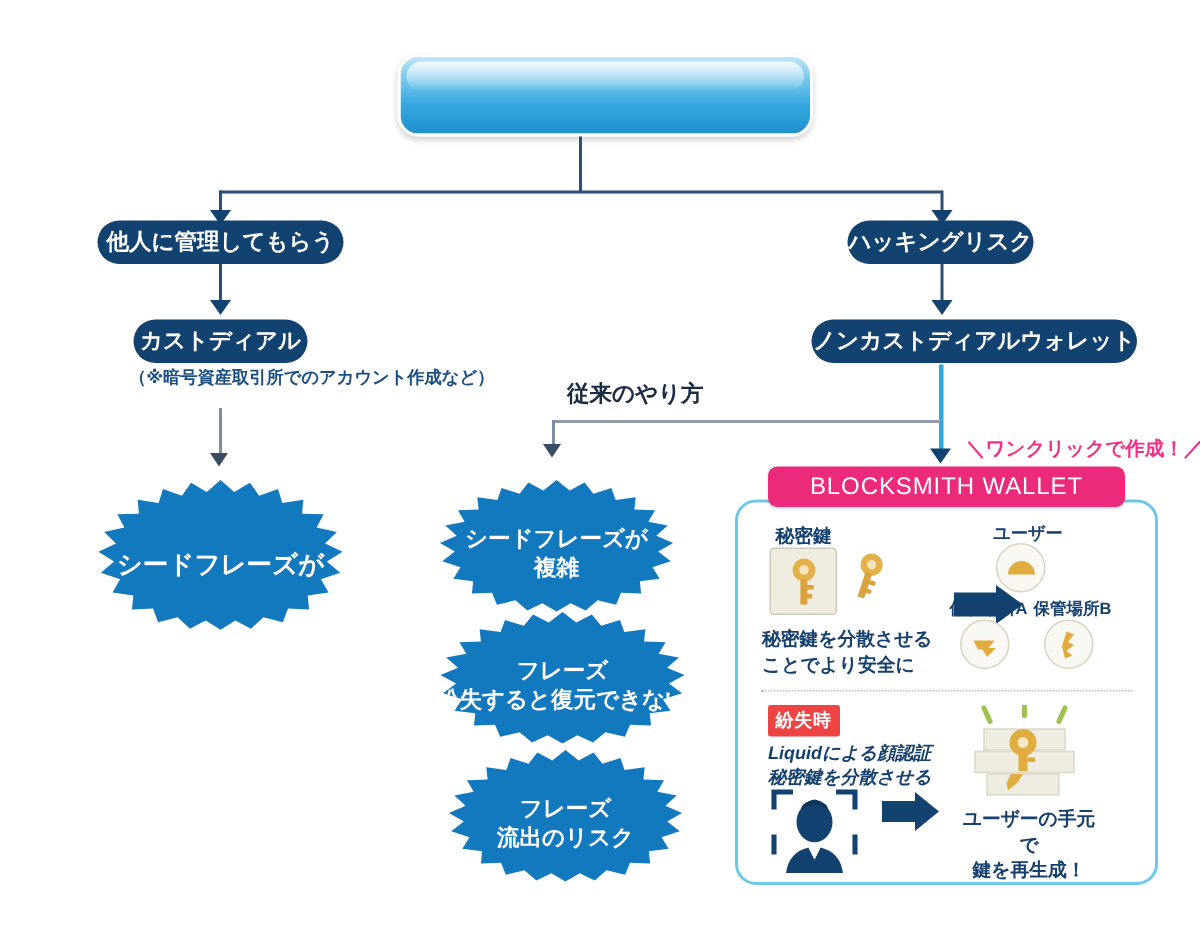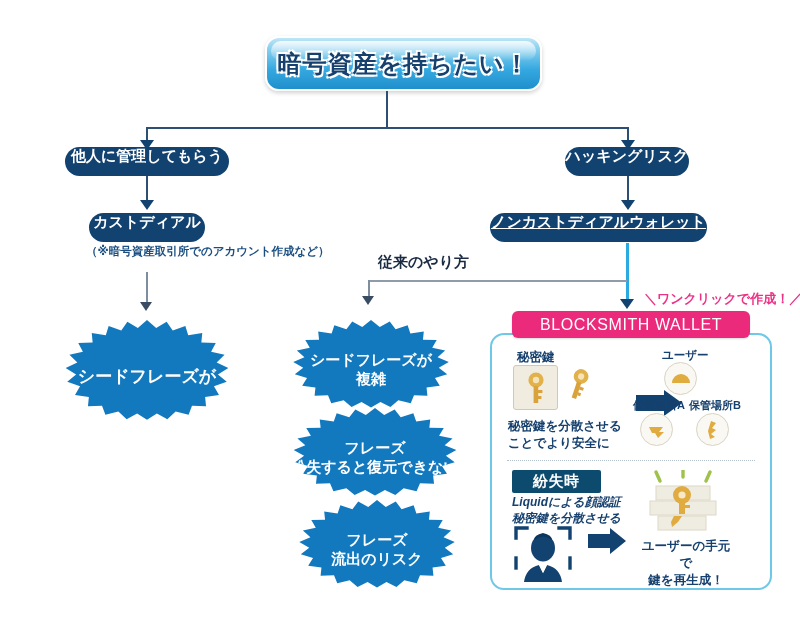--- a/index.html
+++ b/index.html
@@ -26,21 +26,21 @@
     text-shadow:
       -1.6px -1.6px 0 #fff, 1.6px -1.6px 0 #fff,
       -1.6px  1.6px 0 #fff, 1.6px  1.6px 0 #fff,
       0 0 3px #fff;
     position:relative;z-index:2;
   }
 
   
   .pill{
     background:#12426f;border-radius:17px;height:29px;
-    display:flex;justify-content:center;
+    display:flex;align-items:center;justify-content:center;
     color:#ffffff;font-weight:bold;font-size:15px;white-space:nowrap;
     padding:0 16px;box-sizing:border-box;
   }
 
   
   .vline{background:#2c4f73;width:1.5px;}
   .hline{background:#2c4f73;height:1.5px;}
   .vline-gray{background:#7f8da0;width:1.5px;}
   .hline-gray{background:#8f9bab;height:1.5px;}
   .vline-cyan{background:#29abe2;width:3px;}
@@ -87,39 +87,38 @@
     box-shadow:0 1px 2px rgba(0,0,0,.15);
   }
   #oneclick-label{
     left:644px;top:290px;color:#ee3186;font-size:13px;font-weight:bold;white-space:nowrap;
   }
   .panel-txt{color:#16406e;font-weight:bold;}
   .dotted-sep{
     border-top:1.6px dotted #b2c0cc;height:0;
   }
   .badge-navy{
-    background:#0c4a6e;color:#fff;font-weight:bold;font-size:15px;
-    padding:2px 21px;display:inline-block;border-radius:2px;letter-spacing:.5px;
+    background:#ef4444;color:#fff;font-weight:bold;font-size:12px;
+    padding:2px 5px;display:inline-block;border-radius:2px;letter-spacing:.5px;
   }
   .keybox{
     background:#f0ece0;border:1px solid #cfc9b8;border-radius:3px;
     display:flex;align-items:center;justify-content:center;
   }
   .circ{
     border:1.5px solid #d9d3c2;border-radius:50%;background:#faf8f2;
     display:flex;align-items:center;justify-content:center;overflow:hidden;
   }
   .bigarrow{fill:#12426f;}
 </style>
 </head>
 <body>
 
 <div class="abs" id="root-node">
   <div class="glare"></div>
-  <span id="root-label">暗号資産を持ちたい！</span>
 </div>
 
 <div class="abs vline" style="left:386px;top:91px;height:37px;"></div>
 <div class="abs hline" style="left:146px;top:127px;width:482px;"></div>
 <div class="abs vline" style="left:146px;top:127px;height:15px;"></div>
 <div class="abs vline" style="left:627px;top:127px;height:15px;"></div>
 <div class="abs arrow-navy" style="left:140px;top:140px;"></div>
 <div class="abs arrow-navy" style="left:621px;top:140px;"></div>
 
 <div class="abs pill" style="left:65px;top:147px;width:164px;">
@@ -144,21 +143,21 @@
   <span>シードフレーズが</span>
 </div>
 
 <div class="abs pill" style="left:565px;top:147px;width:124px;">
   <span>ハッキングリスク</span>
 </div>
 
 <div class="abs vline" style="left:627px;top:176px;height:26px;"></div>
 <div class="abs arrow-navy" style="left:621px;top:200px;"></div>
 
-<div class="abs pill" style="left:490px;top:213px;width:217px;text-decoration:underline;">
+<div class="abs pill" style="left:541px;top:213px;width:217px;">
   <span>ノンカストディアルウォレット</span>
 </div>
 
 <div class="abs vline-cyan" style="left:626px;top:243px;height:58px;"></div>
 <div class="abs hline-gray" style="left:368px;top:280px;width:259px;"></div>
 <div class="abs vline-gray" style="left:368px;top:280px;height:18px;"></div>
 <div class="abs arrow-gray" style="left:362px;top:296px;"></div>
 <div class="abs arrow-navy" style="left:620px;top:299px;"></div>
 
 <div class="abs edge-label" style="left:378px;top:253px;">

